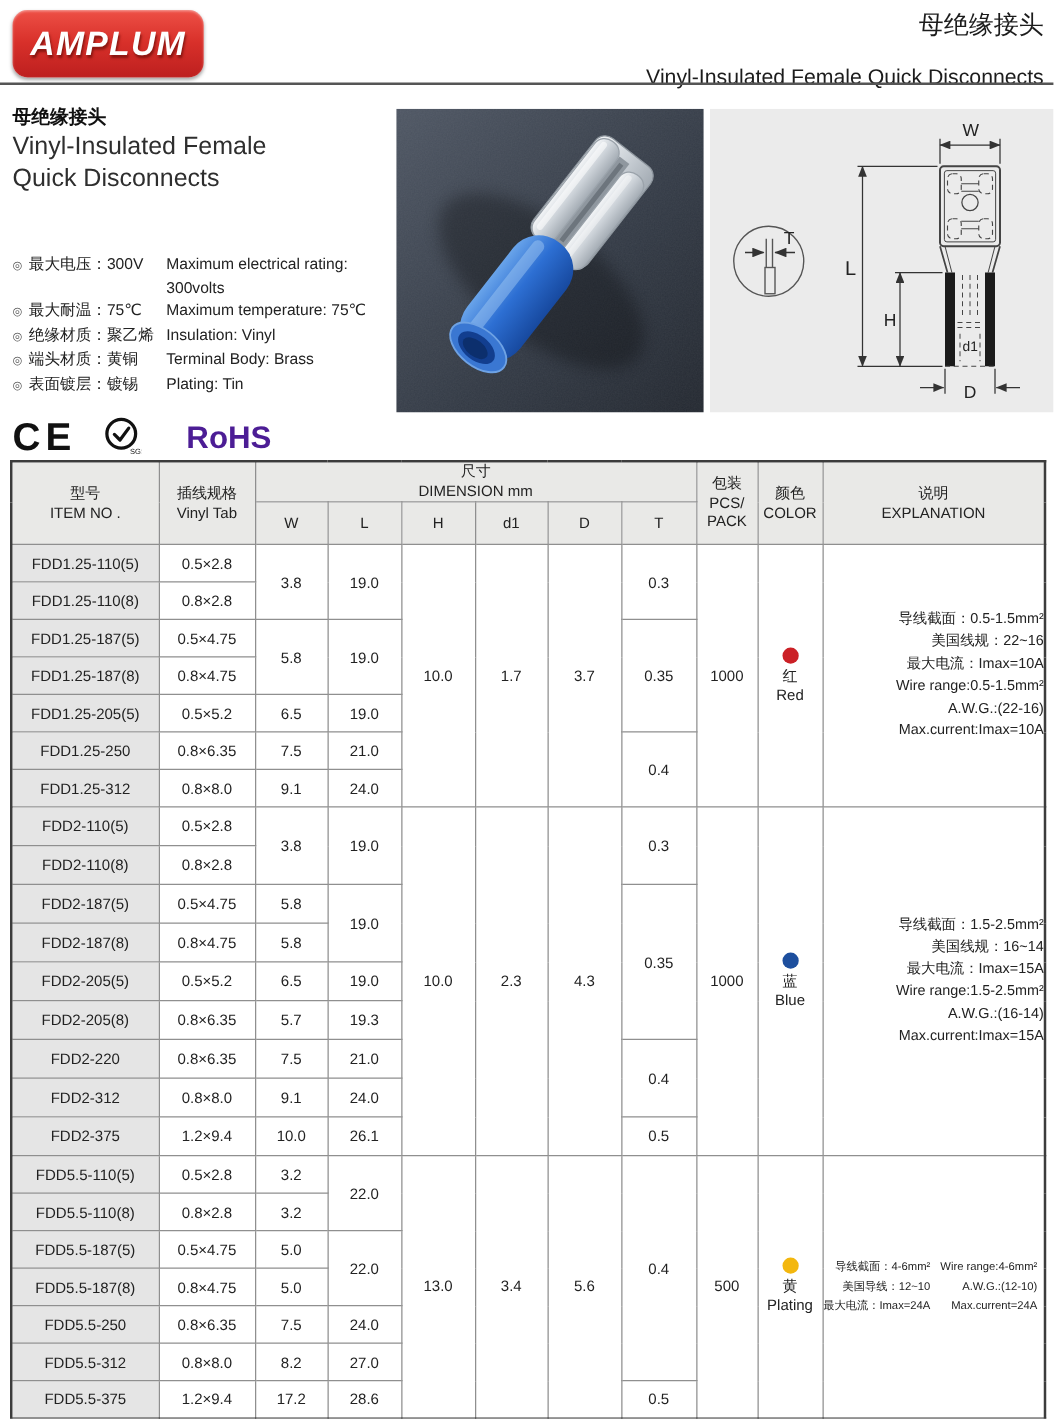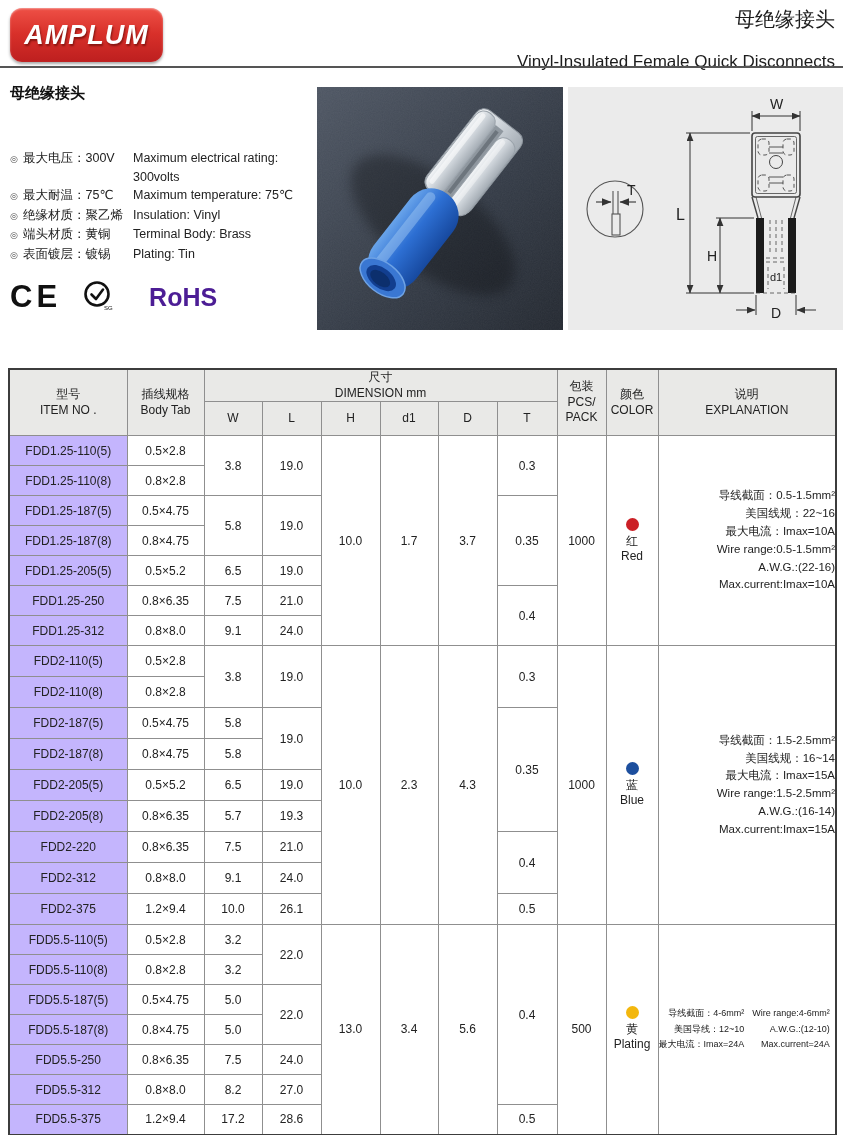--- a/index.html
+++ b/index.html
@@ -38,21 +38,21 @@
   .draw{position:absolute;left:568px;top:87px;width:275px;height:243px;}
 
   
   table.spec{position:absolute;left:8px;top:368px;width:827px;border-collapse:collapse;
         table-layout:fixed;text-align:center;font-size:12px;color:#222;border:2px solid #3c3c3c;}
   table.spec th,table.spec td{border:1px solid #8f8f8f;padding:0;overflow:hidden;}
   table.spec thead th{background:#e9e9e7;font-weight:normal;font-size:12px;line-height:1.3;}
   tr.h1{height:30px;} tr.h2{height:34px;}
   tbody tr{height:30px;}
   tbody.grp2 tr{height:31px;}
-  td.item{background:#c4b5fd;}
+  td.item{background:#e5e5e5;}
   td.expl{text-align:right;padding:4px 6px 4px 15px;font-size:11.5px;line-height:1.55;}
   .expl-cols{display:flex;gap:8px;font-size:9px;line-height:1.7;}
   .colorcell .dot{display:block;width:13px;height:13px;border-radius:50%;margin:0 auto 3px;}
   .dot-red{background:#cb2026;} .dot-blue{background:#1d4f9e;} .dot-yellow{background:#f3b70e;}
   .colorcell div{font-size:12px;line-height:1.25;}
 </style>
 </head>
 <body>
 
 <div class="page">
@@ -61,20 +61,24 @@
     <span>AMPLUM</span>
   </div>
   <div class="h-titles">
     <div class="h-zh">母绝缘接头</div>
     <div class="h-en">Vinyl-Insulated Female Quick Disconnects</div>
   </div>
   <div class="divider"></div>
 
   <div class="intro">
     <div class="intro-zh">母绝缘接头</div>
+    <div class="intro-en">
+      <div>Vinyl-Insulated Female</div>
+      <div>Quick Disconnects</div>
+    </div>
     <div class="spec-list">
       <div class="spec-row">
           <span class="bullet">◎</span>
           <span class="s-zh">最大电压：300V</span>
           <span class="s-en">Maximum electrical rating: 300volts</span>
         </div>
       <div class="spec-row">
           <span class="bullet">◎</span>
           <span class="s-zh">最大耐温：75℃</span>
           <span class="s-en">Maximum temperature: 75℃</span>
@@ -239,21 +243,21 @@
         <col style="width:178px">
     </colgroup>
     <thead>
       <tr class="h1">
         <th rowspan="2">
             <div>型号</div>
             <div>ITEM NO .</div>
           </th>
         <th rowspan="2">
             <div>插线规格</div>
-            <div>Body Tab</div>
+            <div>Vinyl Tab</div>
           </th>
         <th colspan="6">
             <div>尺寸</div>
             <div>DIMENSION mm</div>
           </th>
         <th rowspan="2">
             <div>包装</div>
             <div>PCS/</div>
             <div>PACK</div>
           </th>

